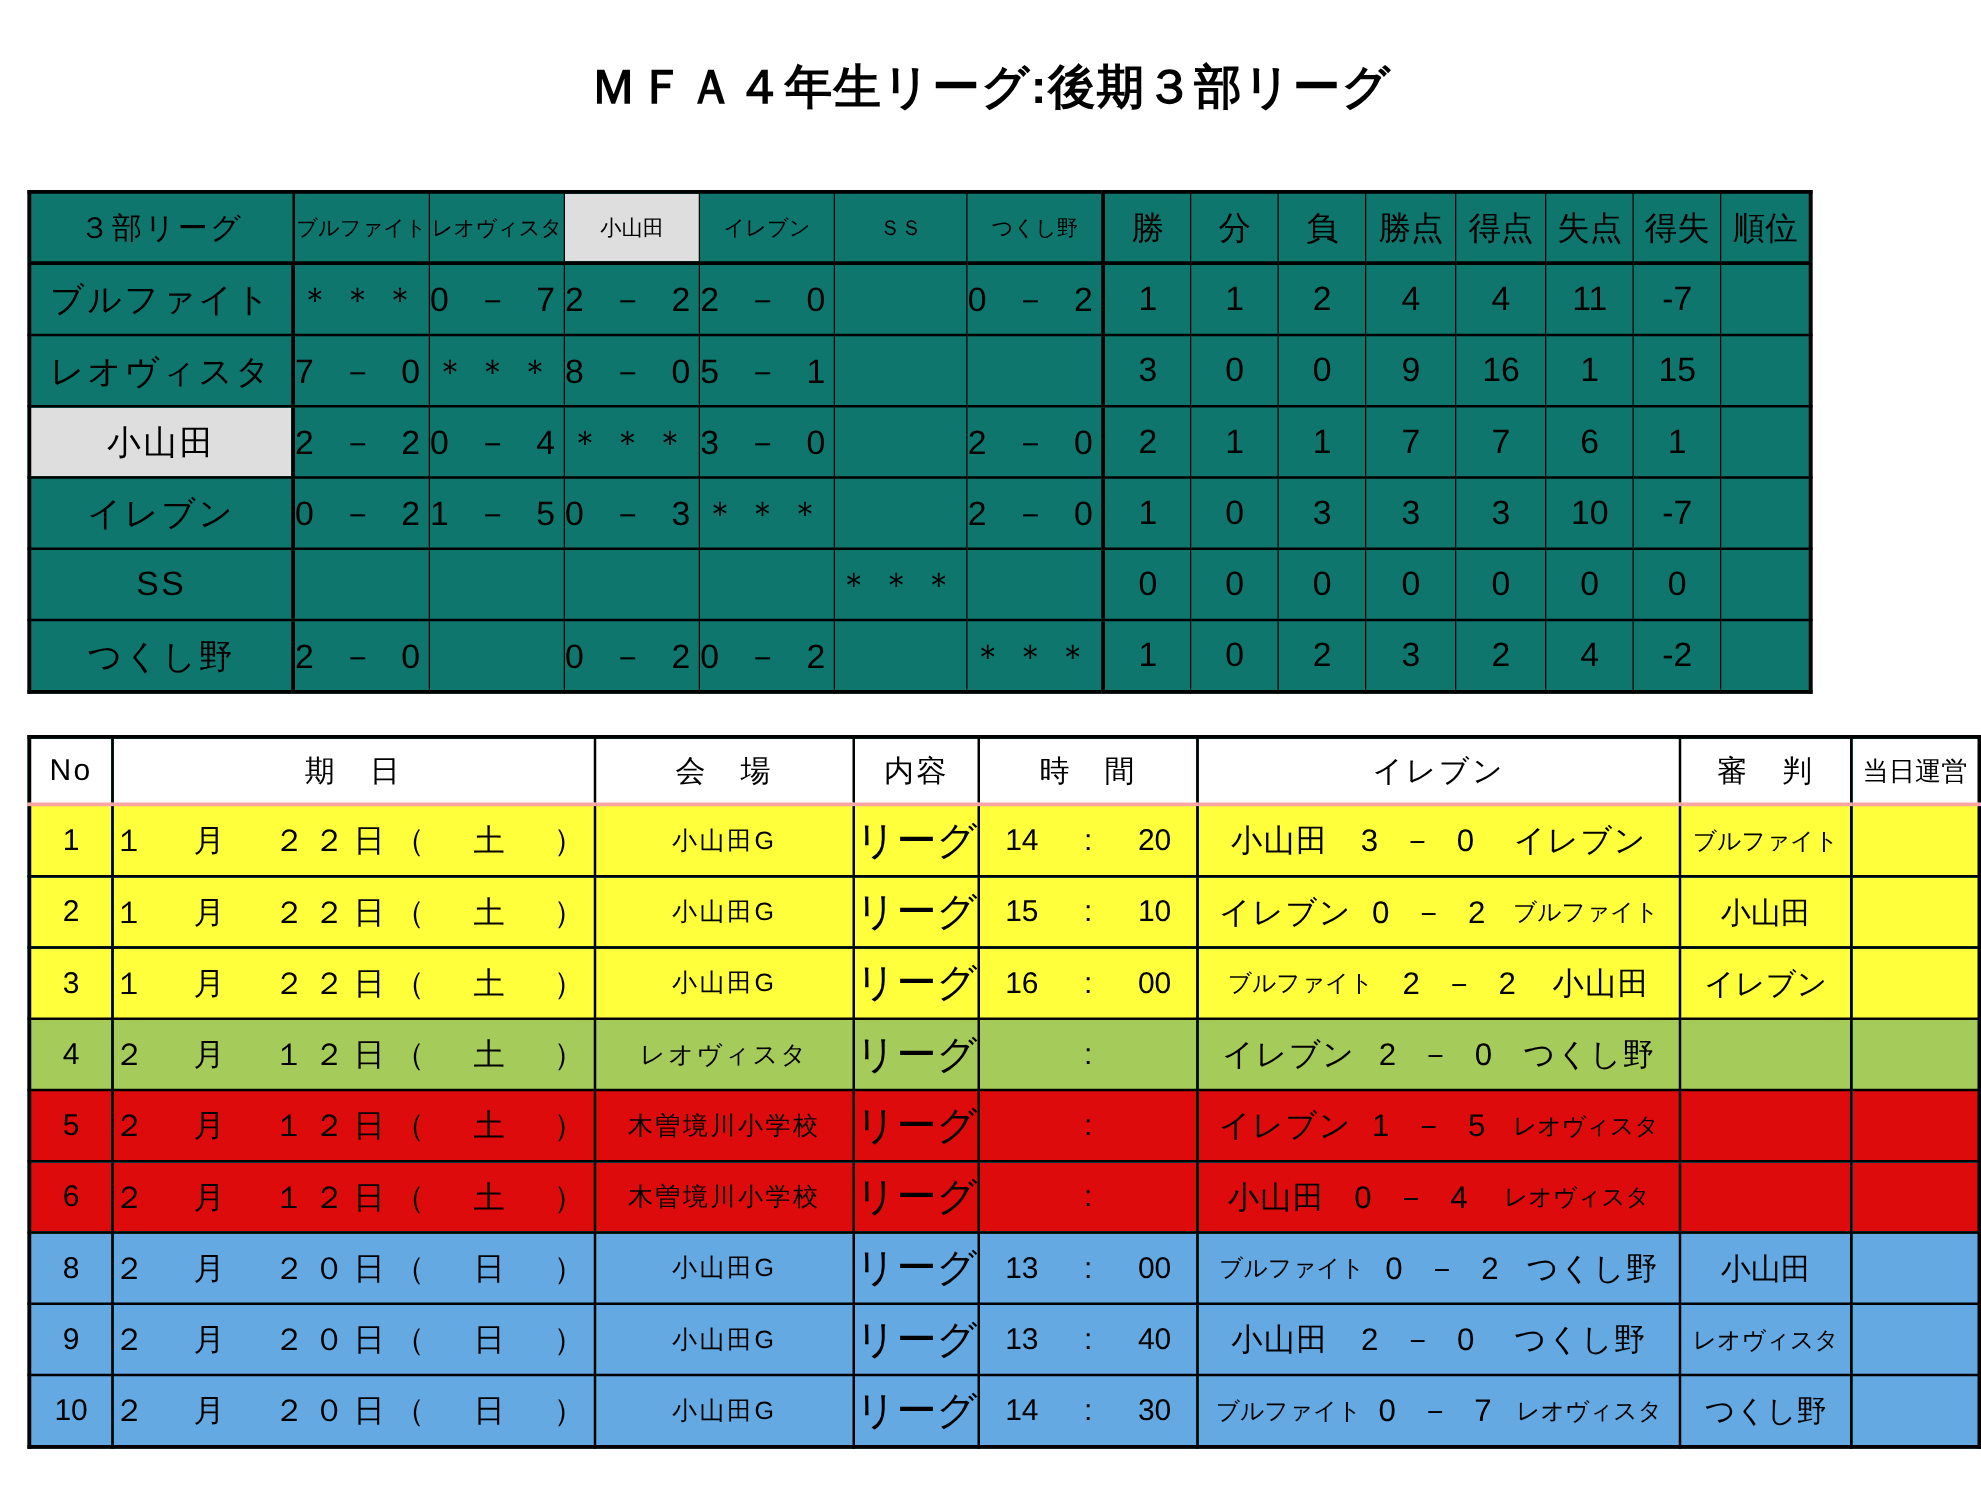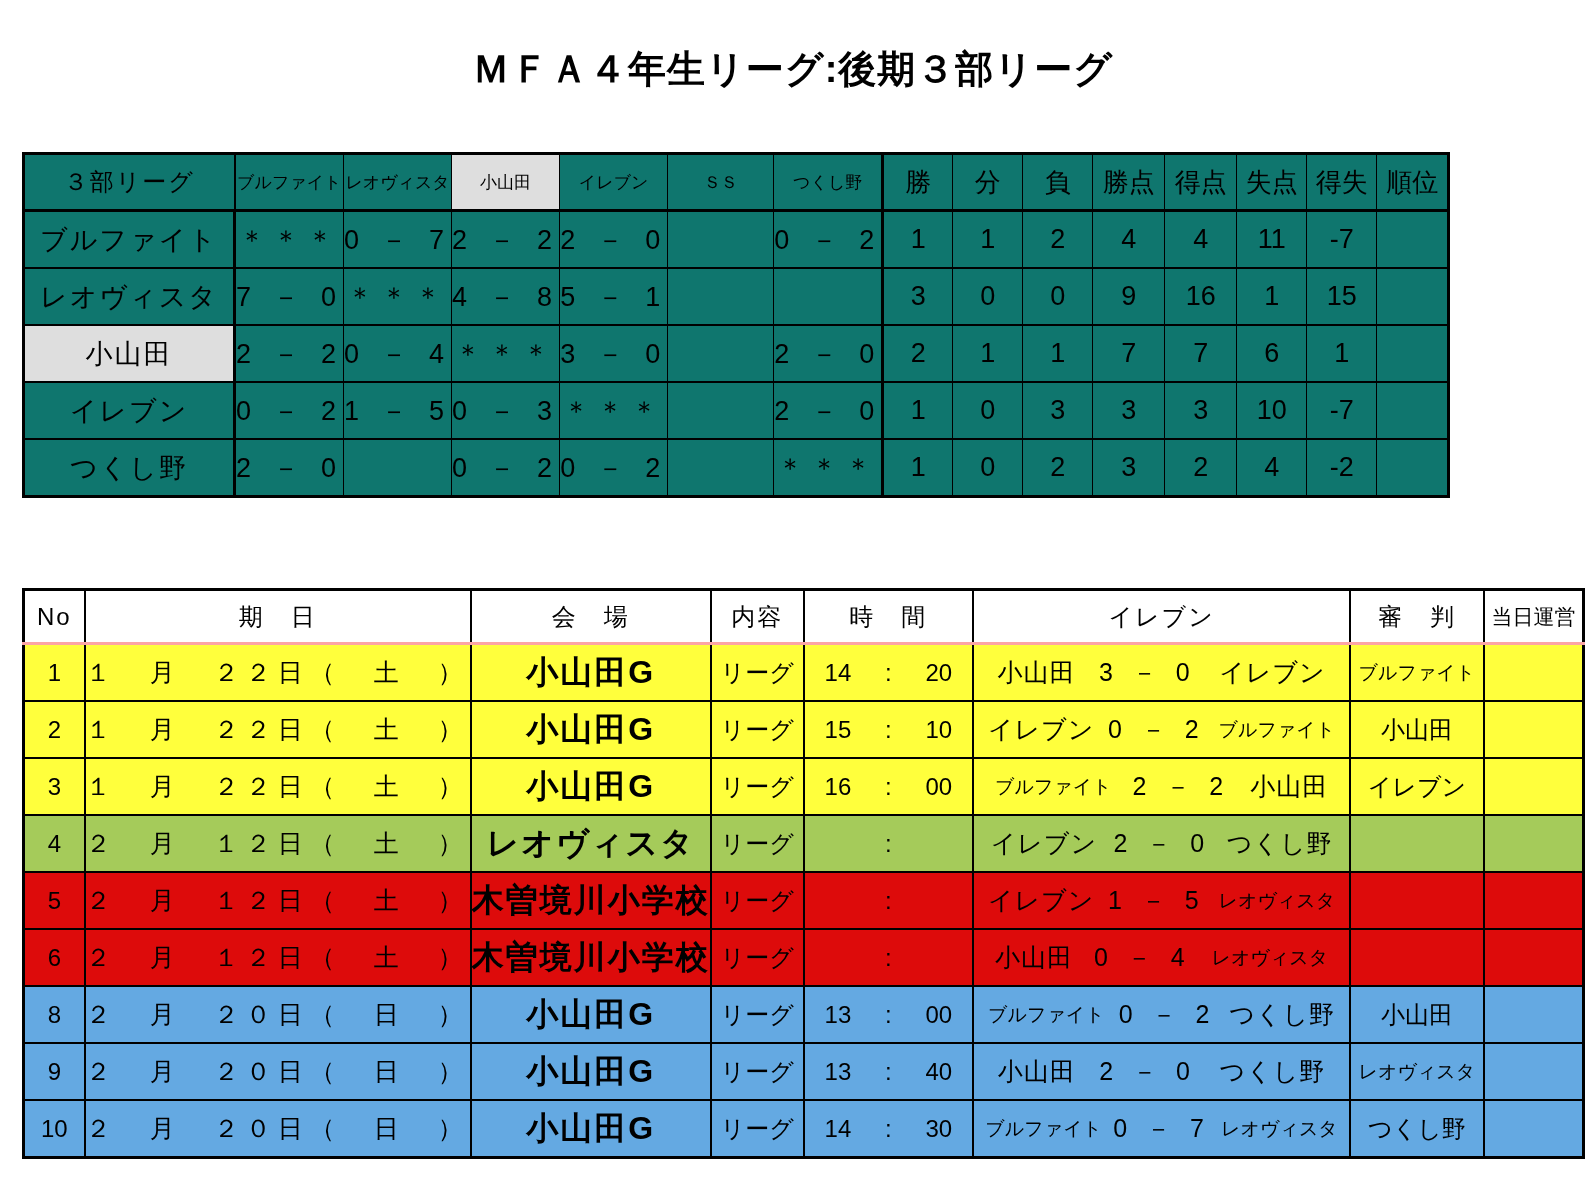--- a/index.html
+++ b/index.html
@@ -26,22 +26,22 @@
   .league .stat{font-size:27px;border-left-width:1px;border-right-width:1px;}
   .league .stat-h{font-size:26px;border-left-width:1px;border-right-width:1px;}
   .league .hl{background:#DEDEDE;}
 
   
   .sched{left:22px;top:588px;border:3px solid #000;}
   .sched th,.sched td{border:2px solid #000;height:55px;font-size:24px;}
   .sched thead th{border-bottom:3px solid #fca5a5;height:51px;background:#fff;letter-spacing:2px;}
   .sched .hdr-duty{font-size:21px;letter-spacing:0;}
   .sched .date{font-size:25px;letter-spacing:7px;}
-  .sched .venue{font-size:32px;letter-spacing:2px;font-weight:bold;}
-  .sched .type{font-size:24px;margin-left:25px;}
+  .sched .venue{font-size:20px;letter-spacing:2px;}
+  .sched .type{font-size:32px;margin-left:25px;}
   .sched .time{font-size:24px;}
   .sched .time .t{display:flex;justify-content:space-between;padding:0 20px;align-items:center;gap:21px;}
   .sched .match .m{display:flex;justify-content:space-evenly;align-items:center;}
   .sched .match .mscore{font-size:25px;letter-spacing:6px;}
   .sched .tname{font-size:25px;letter-spacing:1px;}
   .sched .tname.small,.sched .ref.small{font-size:19px;letter-spacing:0;}
   .row-yellow td{background:#FFFF3C;}
   .row-green td{background:#A5CB5A;}
   .row-red td{background:#DD0B0B;}
   .row-blue td{background:#64A9E2;}
@@ -103,21 +103,21 @@
         <td class="stat">4</td>
         <td class="stat">4</td>
         <td class="stat">11</td>
         <td class="stat">-7</td>
         <td class="stat"></td>
       </tr>
       <tr>
         <th class="team">レオヴィスタ</th>
         <td class="score">7 － 0</td>
         <td class="score">＊＊＊</td>
-        <td class="score">4 － 8</td>
+        <td class="score">8 － 0</td>
         <td class="score">5 － 1</td>
         <td class="score"></td>
         <td class="score thickr"></td>
         <td class="stat">3</td>
         <td class="stat">0</td>
         <td class="stat">0</td>
         <td class="stat">9</td>
         <td class="stat">16</td>
         <td class="stat">1</td>
         <td class="stat">15</td>
@@ -148,20 +148,37 @@
         <td class="score">＊＊＊</td>
         <td class="score"></td>
         <td class="score thickr">2 － 0</td>
         <td class="stat">1</td>
         <td class="stat">0</td>
         <td class="stat">3</td>
         <td class="stat">3</td>
         <td class="stat">3</td>
         <td class="stat">10</td>
         <td class="stat">-7</td>
+        <td class="stat"></td>
+      </tr>
+      <tr>
+        <th class="team">SS</th>
+        <td class="score"></td>
+        <td class="score"></td>
+        <td class="score"></td>
+        <td class="score"></td>
+        <td class="score">＊＊＊</td>
+        <td class="score thickr"></td>
+        <td class="stat">0</td>
+        <td class="stat">0</td>
+        <td class="stat">0</td>
+        <td class="stat">0</td>
+        <td class="stat">0</td>
+        <td class="stat">0</td>
+        <td class="stat">0</td>
         <td class="stat"></td>
       </tr>
       <tr>
         <th class="team">つくし野</th>
         <td class="score">2 － 0</td>
         <td class="score"></td>
         <td class="score">0 － 2</td>
         <td class="score">0 － 2</td>
         <td class="score"></td>
         <td class="score thickr">＊＊＊</td>

